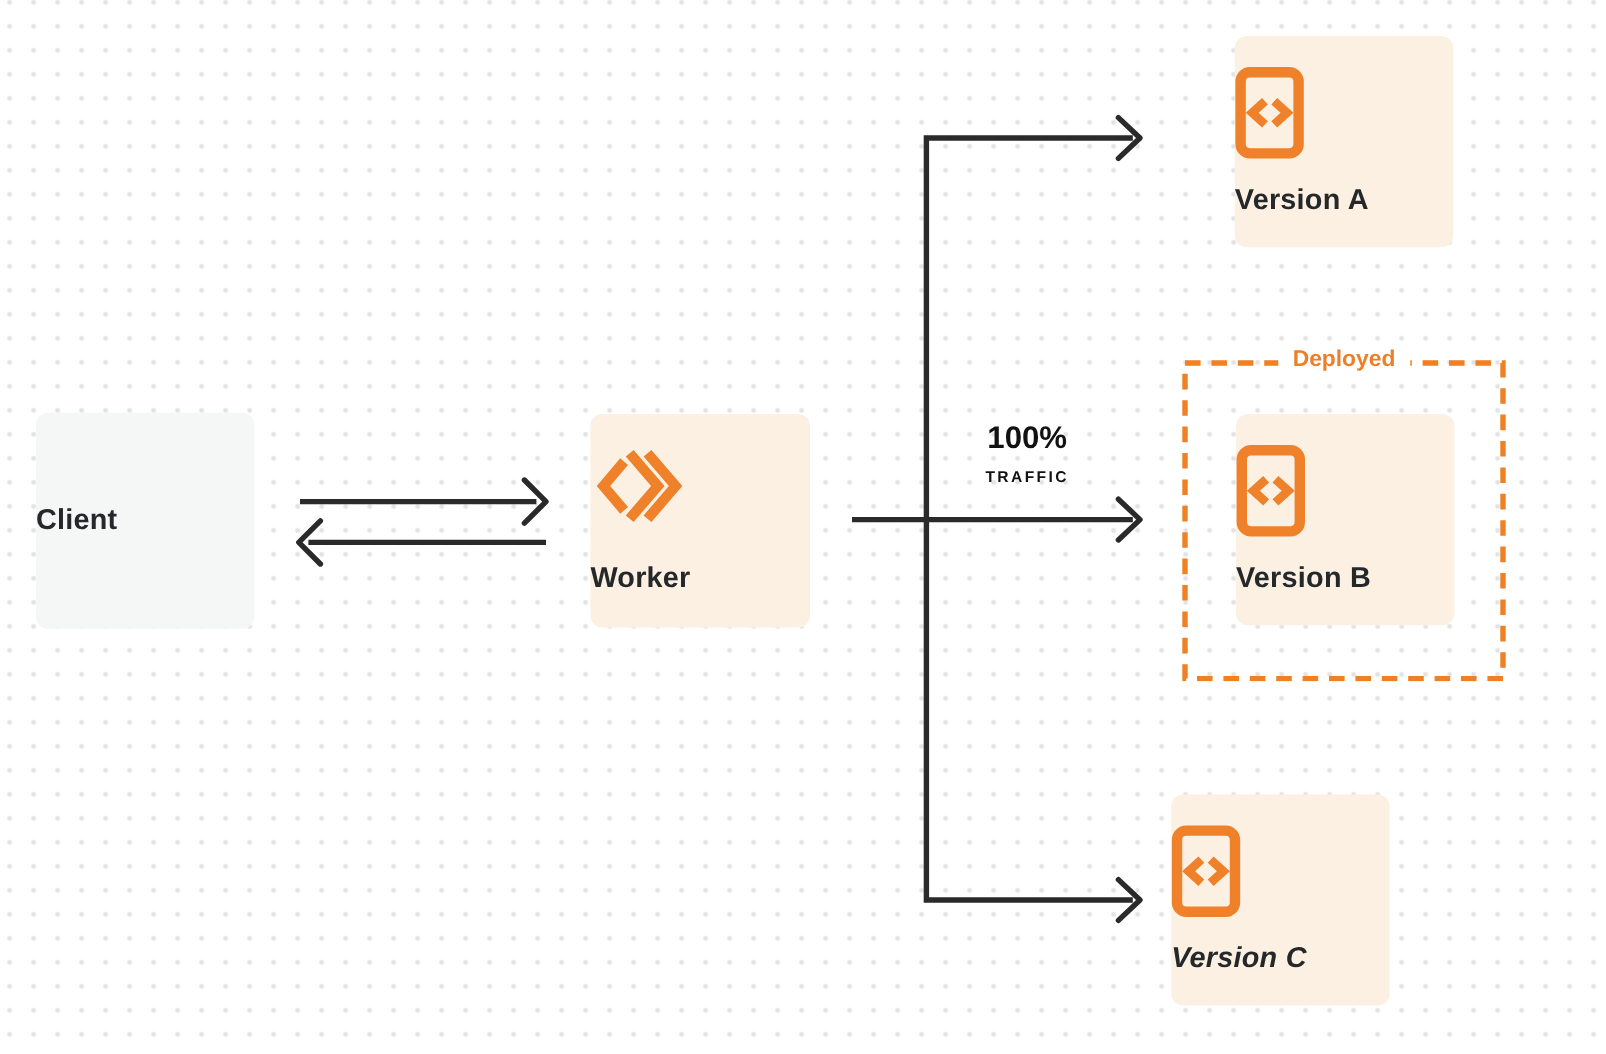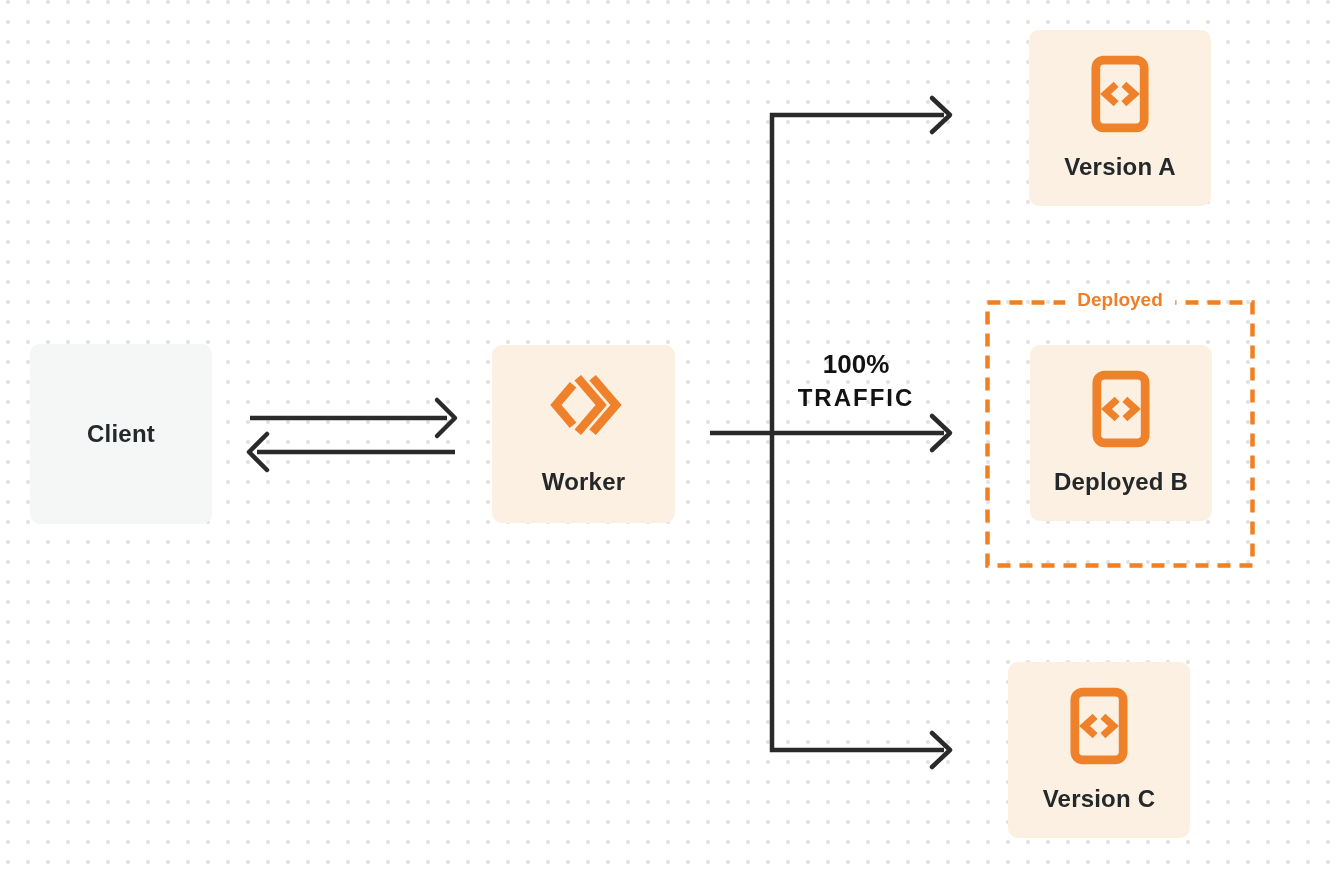--- a/index.html
+++ b/index.html
@@ -16,21 +16,20 @@
     background-color: #ffffff;
     background-image: radial-gradient(circle, #e3e3e3 2px, transparent 2.2px);
     background-size: 20px 20px;
     background-position: 18px 12px;
   }
   .node {
     position: absolute;
     border-radius: 10px;
     display: flex;
     flex-direction: column;
-    align-items: center;
     justify-content: center;
   }
   .node-label {
     font-weight: bold;
     font-size: 24px;
     color: #25282b;
     letter-spacing: 0.2px;
     line-height: 28px;
   }
   .client-node {
@@ -44,21 +43,21 @@
     background: #fbf0e1;
     gap: 30px;
   }
   .version-node {
     width: 182px; height: 176px;
     background: #fbf0e1;
     gap: 20px;
   }
   .version-a-node { left: 1029px; top: 30px; }
   .version-b-node { left: 1030px; top: 345px; }
-  .version-c-node { left: 1008px; top: 662px; }
+  .version-c-node { left: 976px; top: 662px; font-style: italic; }
 
   .arrow-layer {
     position: absolute;
     left: 0; top: 0;
     width: 1338px; height: 878px;
     pointer-events: none;
   }
   .arrow-layer path, .arrow-layer polyline {
     fill: none;
     stroke: #2a2a2a;
@@ -97,21 +96,21 @@
     text-align: center;
     color: #121212;
     font-weight: bold;
   }
   .traffic-percent {
     font-size: 26px;
     line-height: 33px;
     display: block;
   }
   .traffic-word {
-    font-size: 24px;
+    font-size: 13px;
     line-height: 33px;
     letter-spacing: 2px;
     display: block;
   }
 
   .icon { display: block; }
 </style>
 </head>
 <body>
 
@@ -165,21 +164,21 @@
     </svg>
     <span class="deployed-label">Deployed</span>
   </div>
 
   <div class="node version-node version-b-node">
     <svg class="icon" width="58" height="78" viewBox="0 0 60 80">
       <rect x="5" y="5" width="50" height="70" rx="8" fill="none" stroke="#ee8129" stroke-width="9"></rect>
       <polyline points="26,30 15,40 26,50" fill="none" stroke="#ee8129" stroke-width="7.5"></polyline>
       <polyline points="34,30 45,40 34,50" fill="none" stroke="#ee8129" stroke-width="7.5"></polyline>
     </svg>
-    <span class="node-label">Deployed B</span>
+    <span class="node-label">Version B</span>
   </div>
 
   <div class="node version-node version-c-node">
     <svg class="icon" width="58" height="78" viewBox="0 0 60 80">
       <rect x="5" y="5" width="50" height="70" rx="8" fill="none" stroke="#ee8129" stroke-width="9"></rect>
       <polyline points="26,30 15,40 26,50" fill="none" stroke="#ee8129" stroke-width="7.5"></polyline>
       <polyline points="34,30 45,40 34,50" fill="none" stroke="#ee8129" stroke-width="7.5"></polyline>
     </svg>
     <span class="node-label">Version C</span>
   </div>

